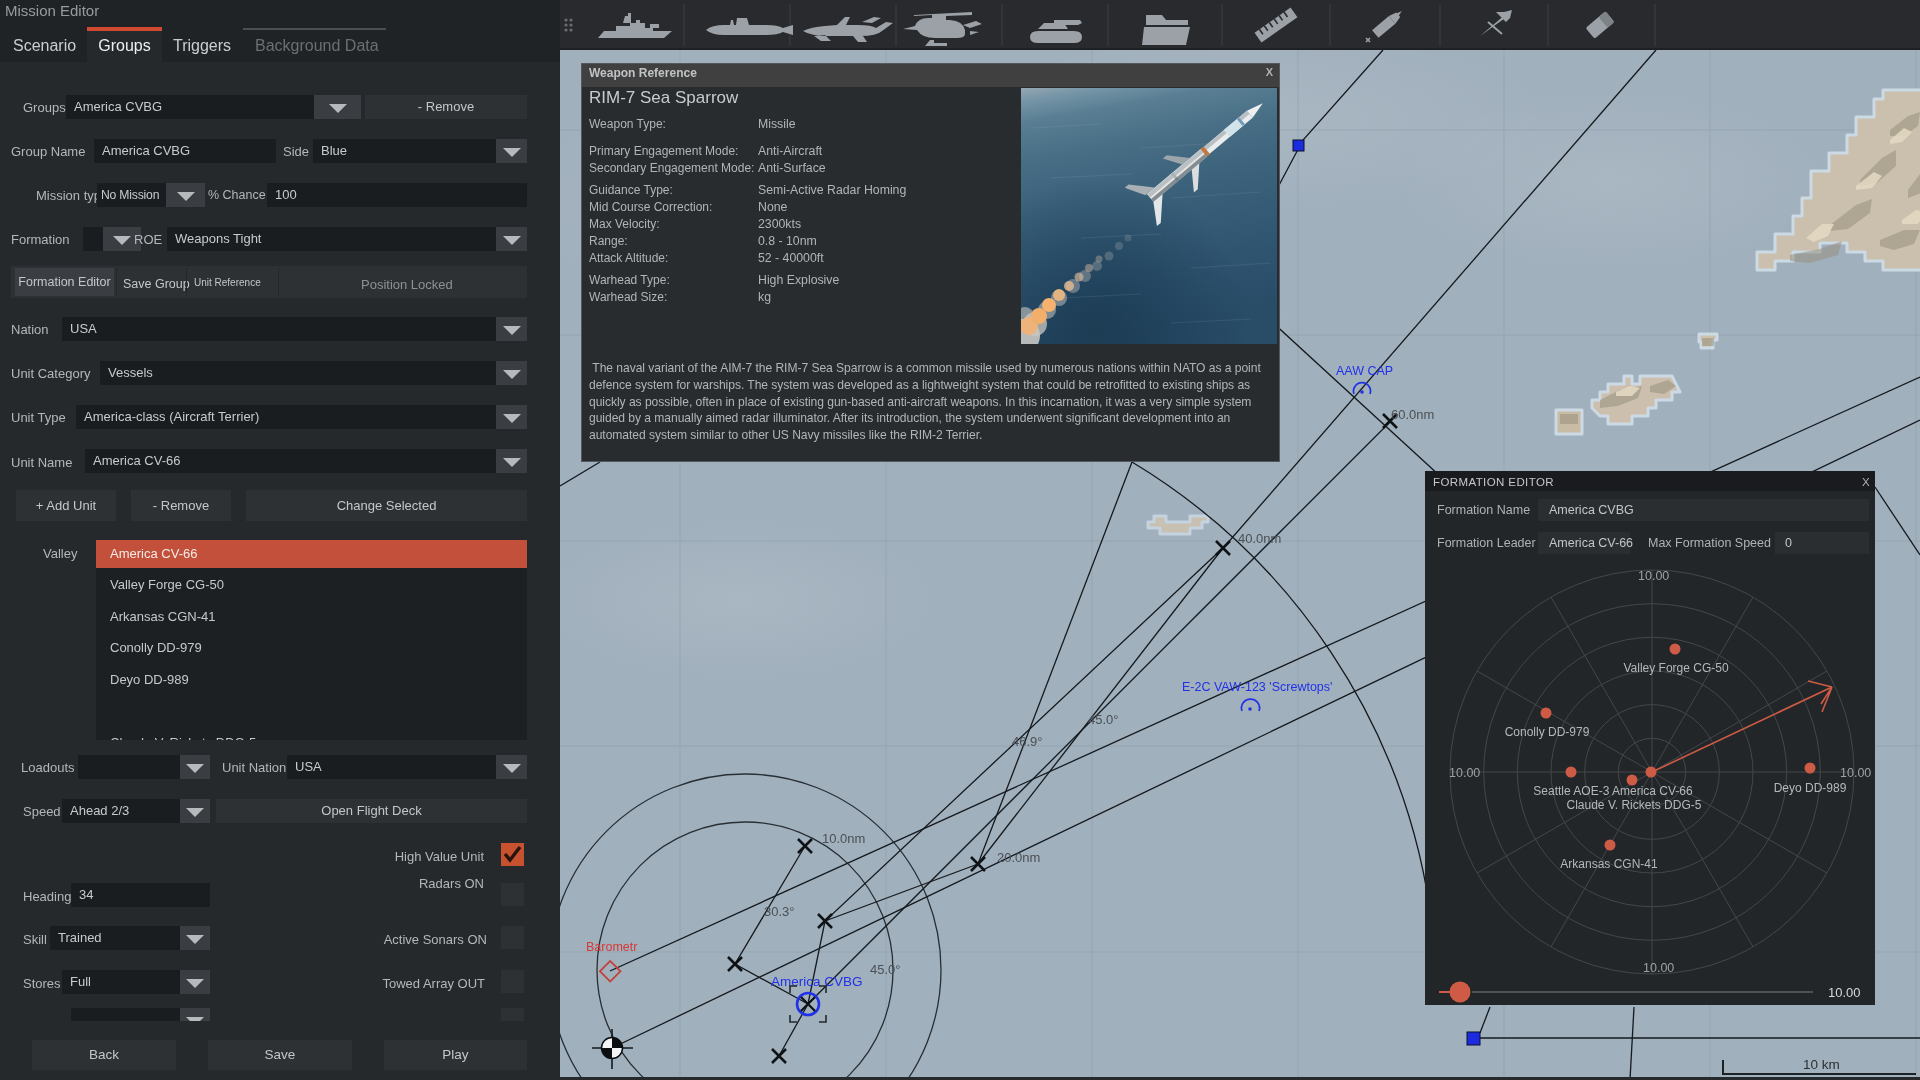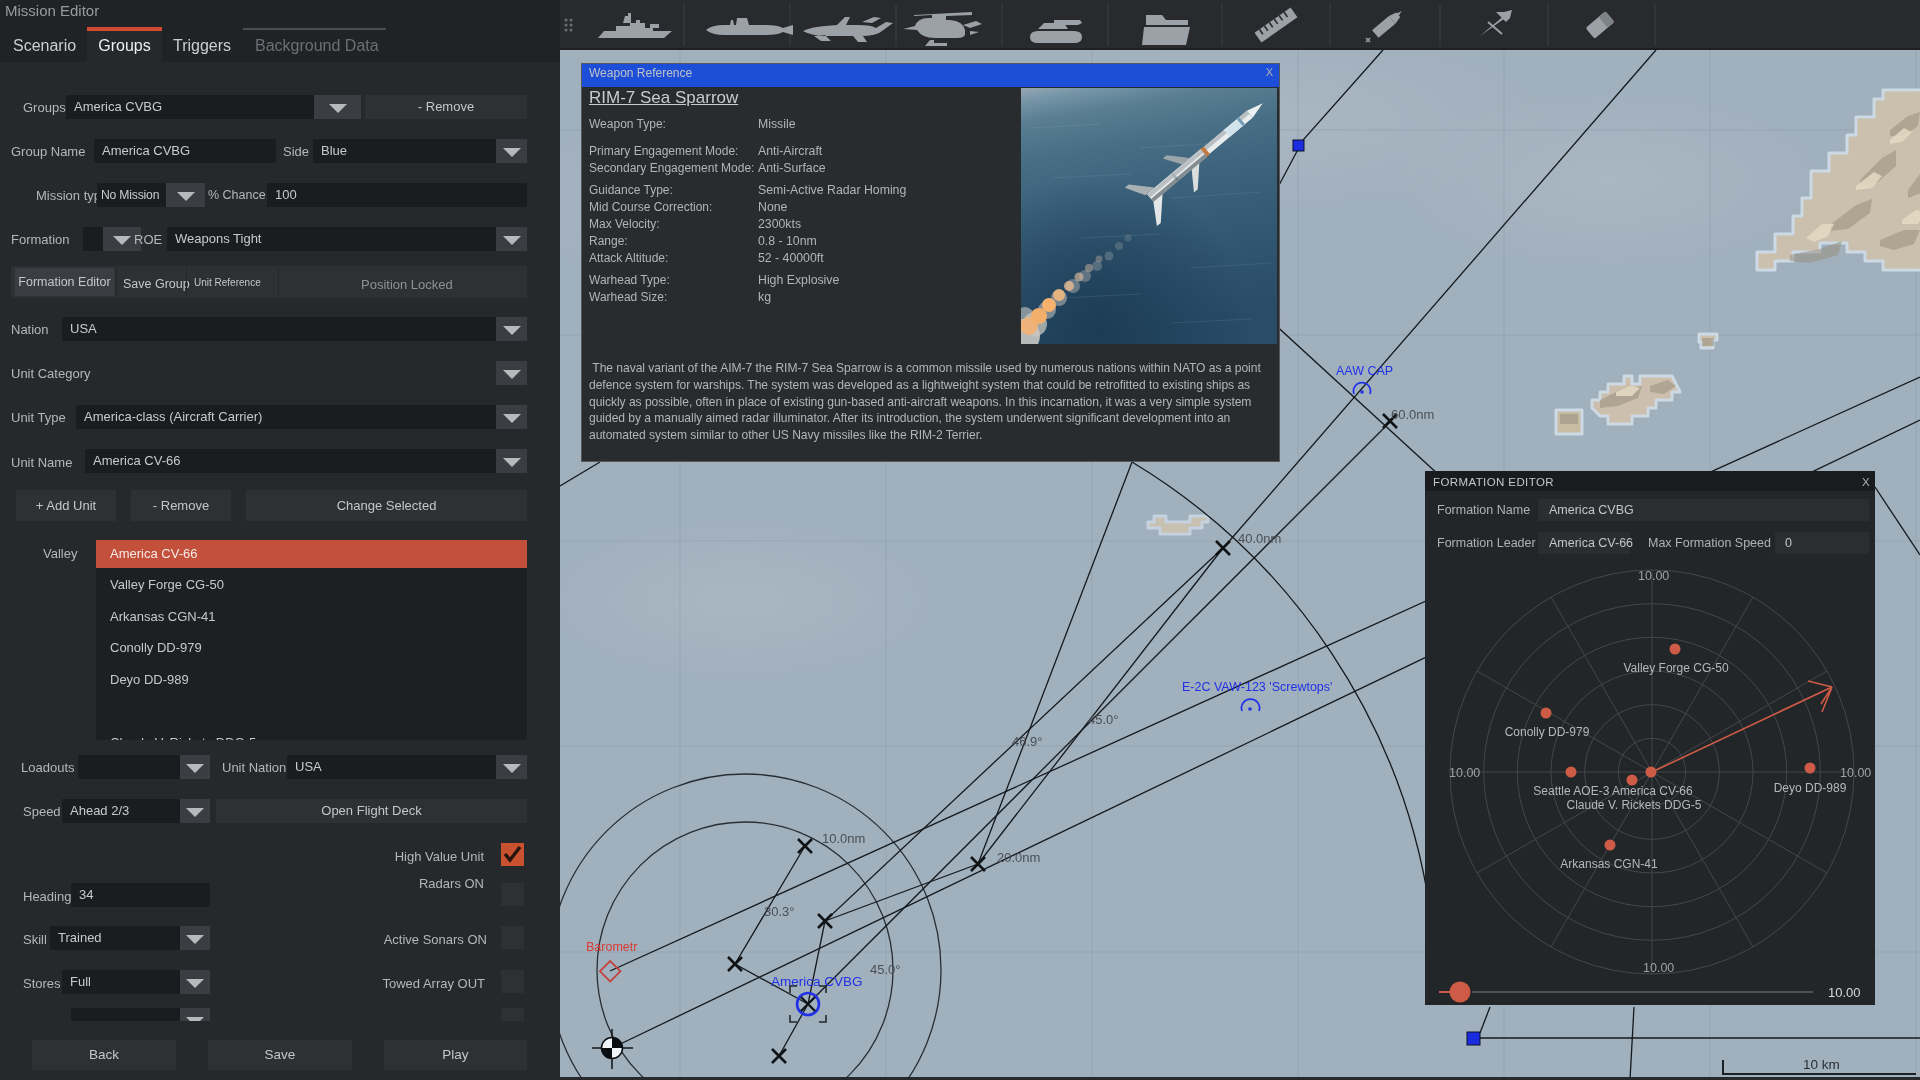--- a/index.html
+++ b/index.html
@@ -289,24 +289,25 @@
     <div style="position:absolute; left:116px; top:268px; width:1px; height:28px; background:#24272A;"></div>
     <div style="position:absolute; left:186px; top:268px; width:1px; height:28px; background:#24272A;"></div>
     <div style="position:absolute; left:278px; top:268px; width:1px; height:28px; background:#24272A;"></div>
     <div class="lbl" style="left:361px; top:277px; color:#8E9194; font-size:13px;">Position Locked</div>
 
     <div class="lbl" style="left:11px; top:322px;">Nation</div>
     <div class="inp" style="left:62px; top:317px; width:434px;">USA</div>
     <div class="arr" style="left:496px; top:317px; width:31px;"></div>
 
     <div class="lbl" style="left:11px; top:366px;">Unit Category</div>
+    <div class="inp" style="left:100px; top:361px; width:396px;">Vessels</div>
     <div class="arr" style="left:496px; top:361px; width:31px;"></div>
 
     <div class="lbl" style="left:11px; top:410px;">Unit Type</div>
-    <div class="inp" style="left:76px; top:405px; width:420px;">America-class (Aircraft Carrier)</div>
+    <div class="inp" style="left:76px; top:405px; width:420px;">America-class (Aircraft Terrier)</div>
     <div class="arr" style="left:496px; top:405px; width:31px;"></div>
 
     <div class="lbl" style="left:11px; top:455px;">Unit Name</div>
     <div class="inp" style="left:85px; top:449px; width:411px;">America CV-66</div>
     <div class="arr" style="left:496px; top:449px; width:31px;"></div>
 
     <div class="btn" style="left:16px; top:490px; width:100px; height:31px; line-height:31px;">+ Add Unit</div>
     <div class="btn" style="left:131px; top:490px; width:100px; height:31px; line-height:31px;">- Remove</div>
     <div class="btn" style="left:246px; top:490px; width:281px; height:31px; line-height:31px;">Change Selected</div>
 
@@ -359,25 +360,25 @@
     <div class="inp" style="left:71px; top:1008px; width:109px; height:13px;"></div>
     <div class="arr" style="left:180px; top:1008px; width:30px; height:13px; overflow:hidden;"></div>
     <div class="chk" style="left:501px; top:1008px; height:13px;"></div>
 
     <div class="btn" style="left:32px; top:1040px; width:144px; height:30px; line-height:30px; font-size:13.5px;">Back</div>
     <div class="btn" style="left:208px; top:1040px; width:144px; height:30px; line-height:30px; font-size:13.5px;">Save</div>
     <div class="btn" style="left:384px; top:1040px; width:143px; height:30px; line-height:30px; font-size:13.5px;">Play</div>
   </div>
 
   <div id="wpop" class="abs" style="left:581px; top:63px; width:699px; height:399px; background:#292C2F; border:1px solid #55595D; overflow:hidden;">
-<div style="position:absolute; left:0; top:0; width:697px; height:23px; background:#1d4ed8;">
+<div style="position:absolute; left:0; top:0; width:697px; height:23px; background:#404040;font-weight:bold;">
       <div style="position:absolute; left:7px; top:2px; font-size:12px; color:#C0C3C5;">Weapon Reference</div>
       <div style="position:absolute; right:6px; top:2px; font-size:11px; color:#B0B3B5;">X</div>
     </div>
-    <div style="position:absolute; left:7px; top:24px; font-size:17px; color:#C8CBCD;text-decoration:underline;">RIM-7 Sea Sparrow</div>
+    <div style="position:absolute; left:7px; top:24px; font-size:17px; color:#C8CBCD;">RIM-7 Sea Sparrow</div>
     <div style="position:absolute; left:7px; top:52px; font-size:12px; color:#B2B5B7; line-height:17px;">
       <div>Weapon Type:</div>
       <div style="height:10px;"></div>
       <div>Primary Engagement Mode:</div>
       <div>Secondary Engagement Mode:</div>
       <div style="height:5px;"></div>
       <div>Guidance Type:</div>
       <div>Mid Course Correction:</div>
       <div>Max Velocity:</div>
       <div>Range:</div>

